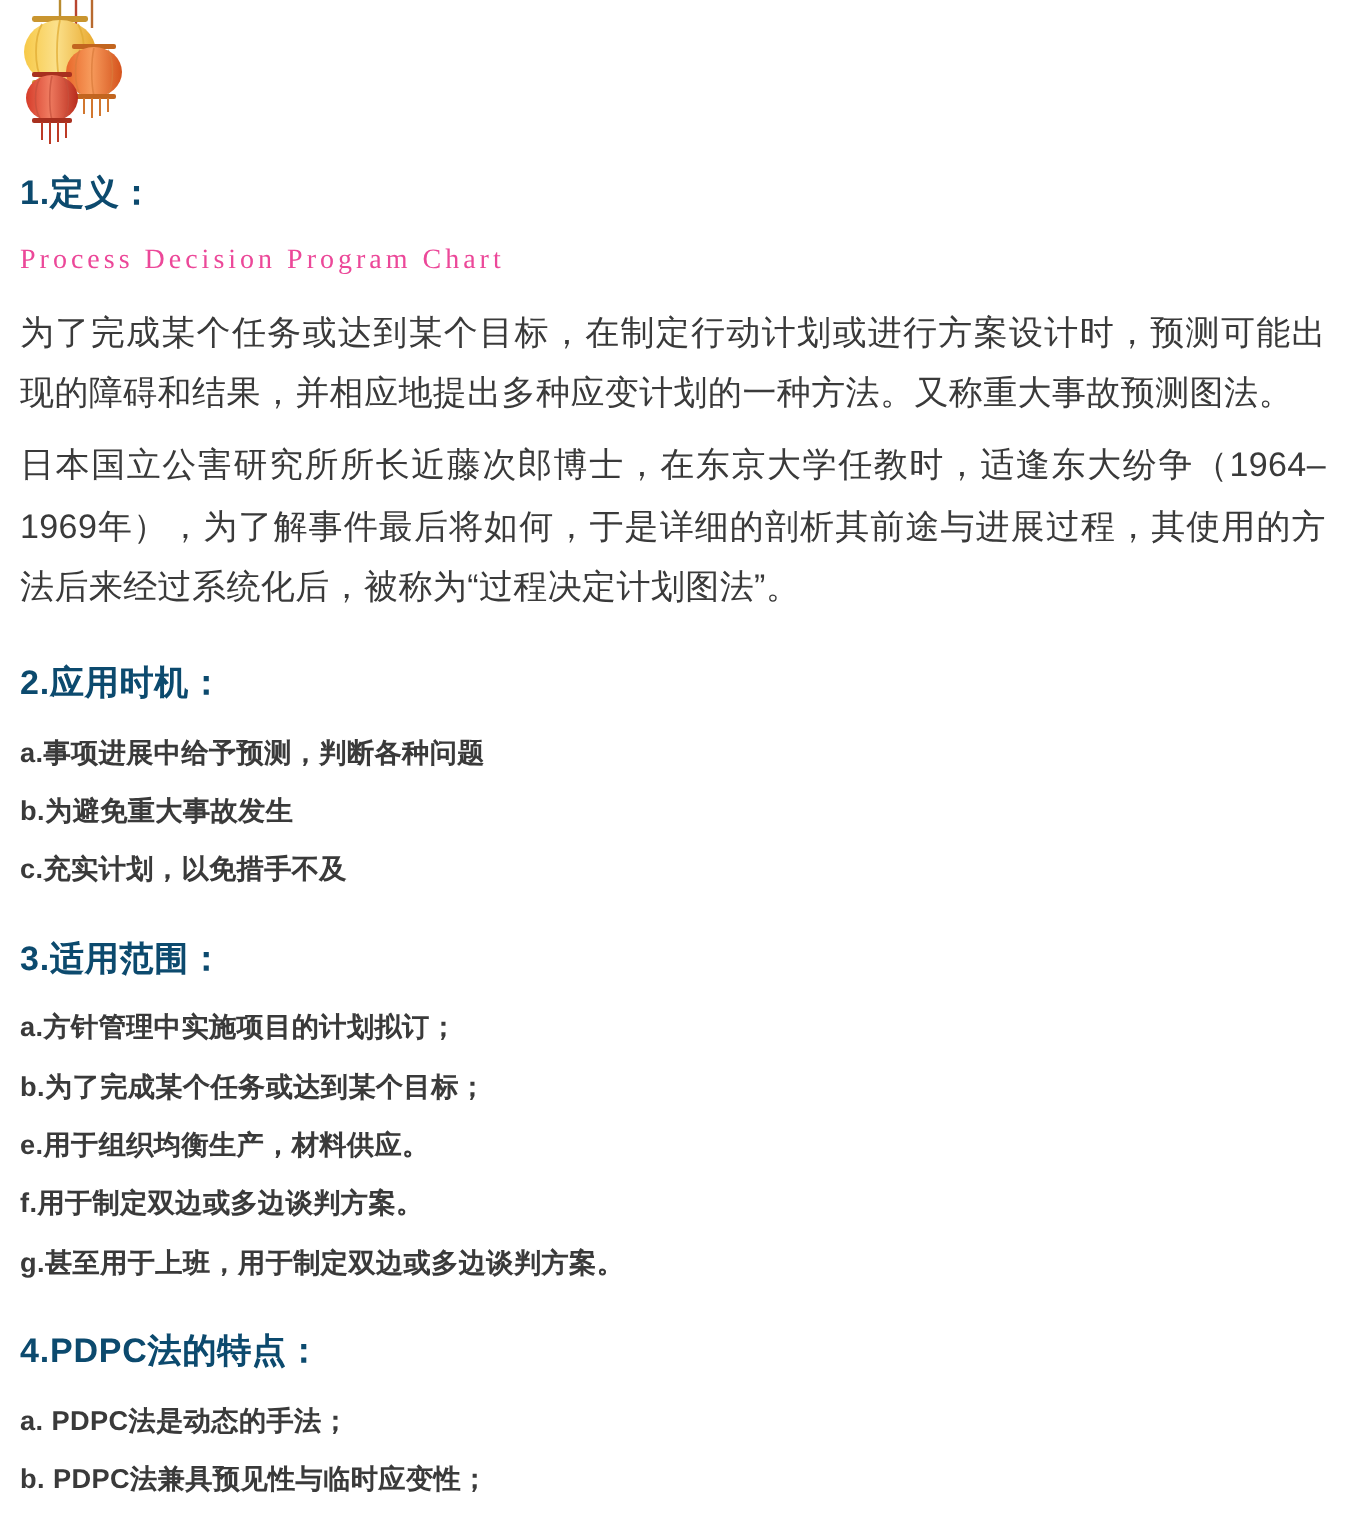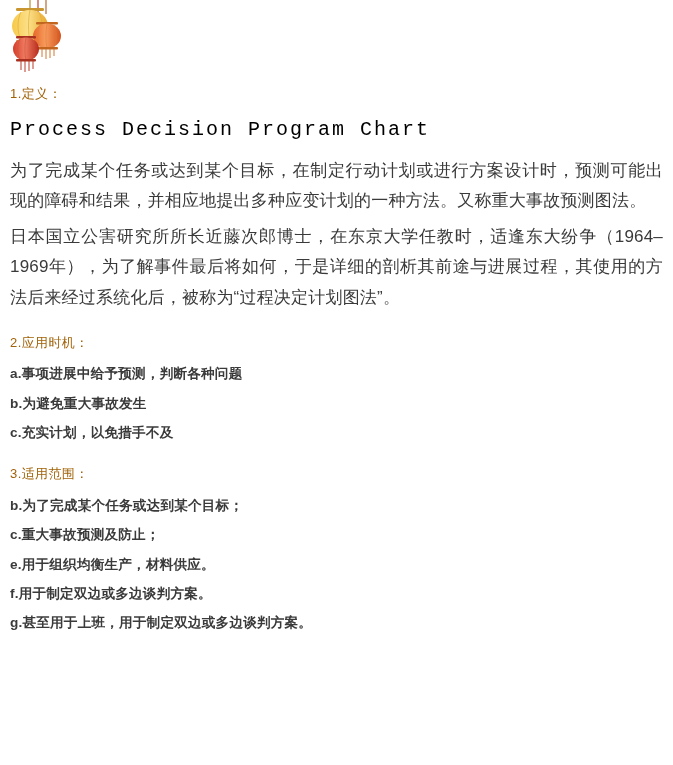--- a/index.html
+++ b/index.html
@@ -28,35 +28,35 @@
 
   
   .doc {
     position: absolute;
     left: 10px;
     top: 84px;
     width: 653px;
   }
 
   .section-title {
-    font-size: 13px;
-    font-weight: normal;
-    color: #a16207;
+    font-size: 17px;
+    font-weight: bold;
+    color: #0c4a6e;
     margin: 0 0 10px 0;
     line-height: 1.5;
     letter-spacing: 0.4px;
   }
 
   .latin-line {
-    font-size: 20px;
-    color: #000000;
+    font-size: 14px;
+    color: #ec4899;
     letter-spacing: 2.0px;
     margin: 0 0 10px 0;
     line-height: 1.6;
-    font-family: Liberation Mono, monospace;
+    font-family: Liberation Serif, serif;
   }
 
   .para {
     font-size: 17px;
     color: #3a3a3a;
     line-height: 1.78;
     margin: 0 0 6px 0;
     text-align: justify;
     letter-spacing: 0.2px;
   }
@@ -147,21 +147,27 @@
 
   <section class="block">
     <h2 class="section-title">2.应用时机：</h2>
     <p class="item">a.事项进展中给予预测，判断各种问题</p>
     <p class="item">b.为避免重大事故发生</p>
     <p class="item">c.充实计划，以免措手不及</p>
   </section>
 
   <section class="block">
     <h2 class="section-title">3.适用范围：</h2>
+    <p class="item">a.方针管理中实施项目的计划拟订；</p>
     <p class="item">b.为了完成某个任务或达到某个目标；</p>
-    <p class="item">c.重大事故预测及防止；</p>
     <p class="item">e.用于组织均衡生产，材料供应。</p>
     <p class="item">f.用于制定双边或多边谈判方案。</p>
     <p class="item">g.甚至用于上班，用于制定双边或多边谈判方案。</p>
   </section>
 
+  <section class="block">
+    <h2 class="section-title">4.PDPC法的特点：</h2>
+    <p class="item">a. PDPC法是动态的手法；</p>
+    <p class="item">b. PDPC法兼具预见性与临时应变性；</p>
+
+  </section>
 
 </main>
 
 </body></html>

